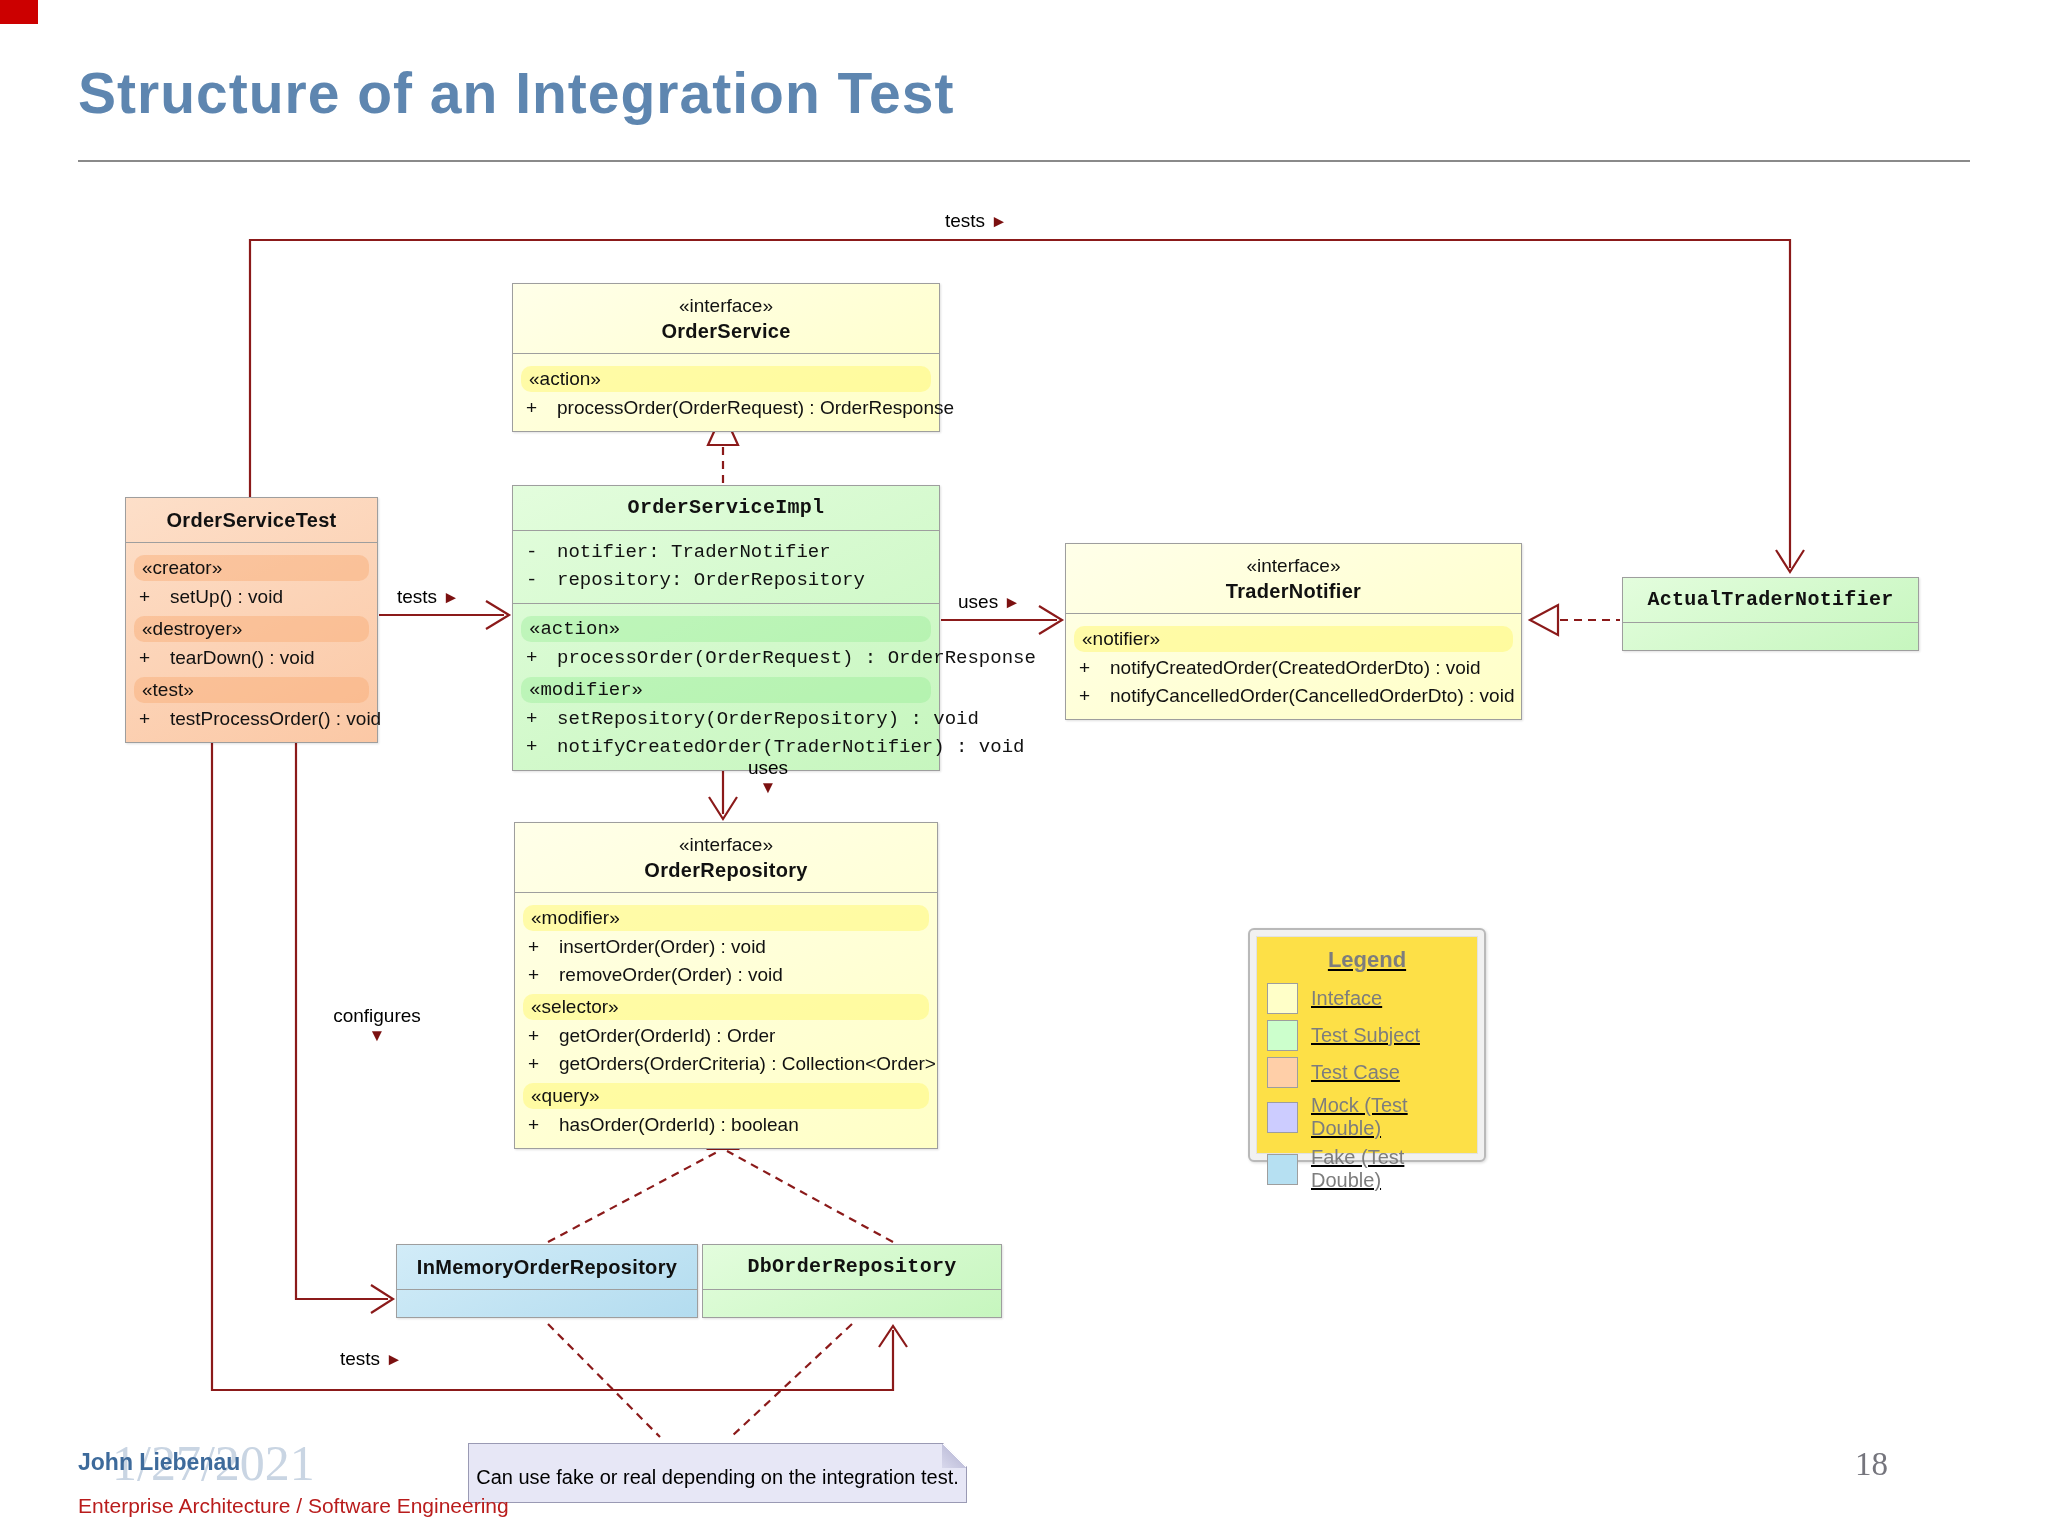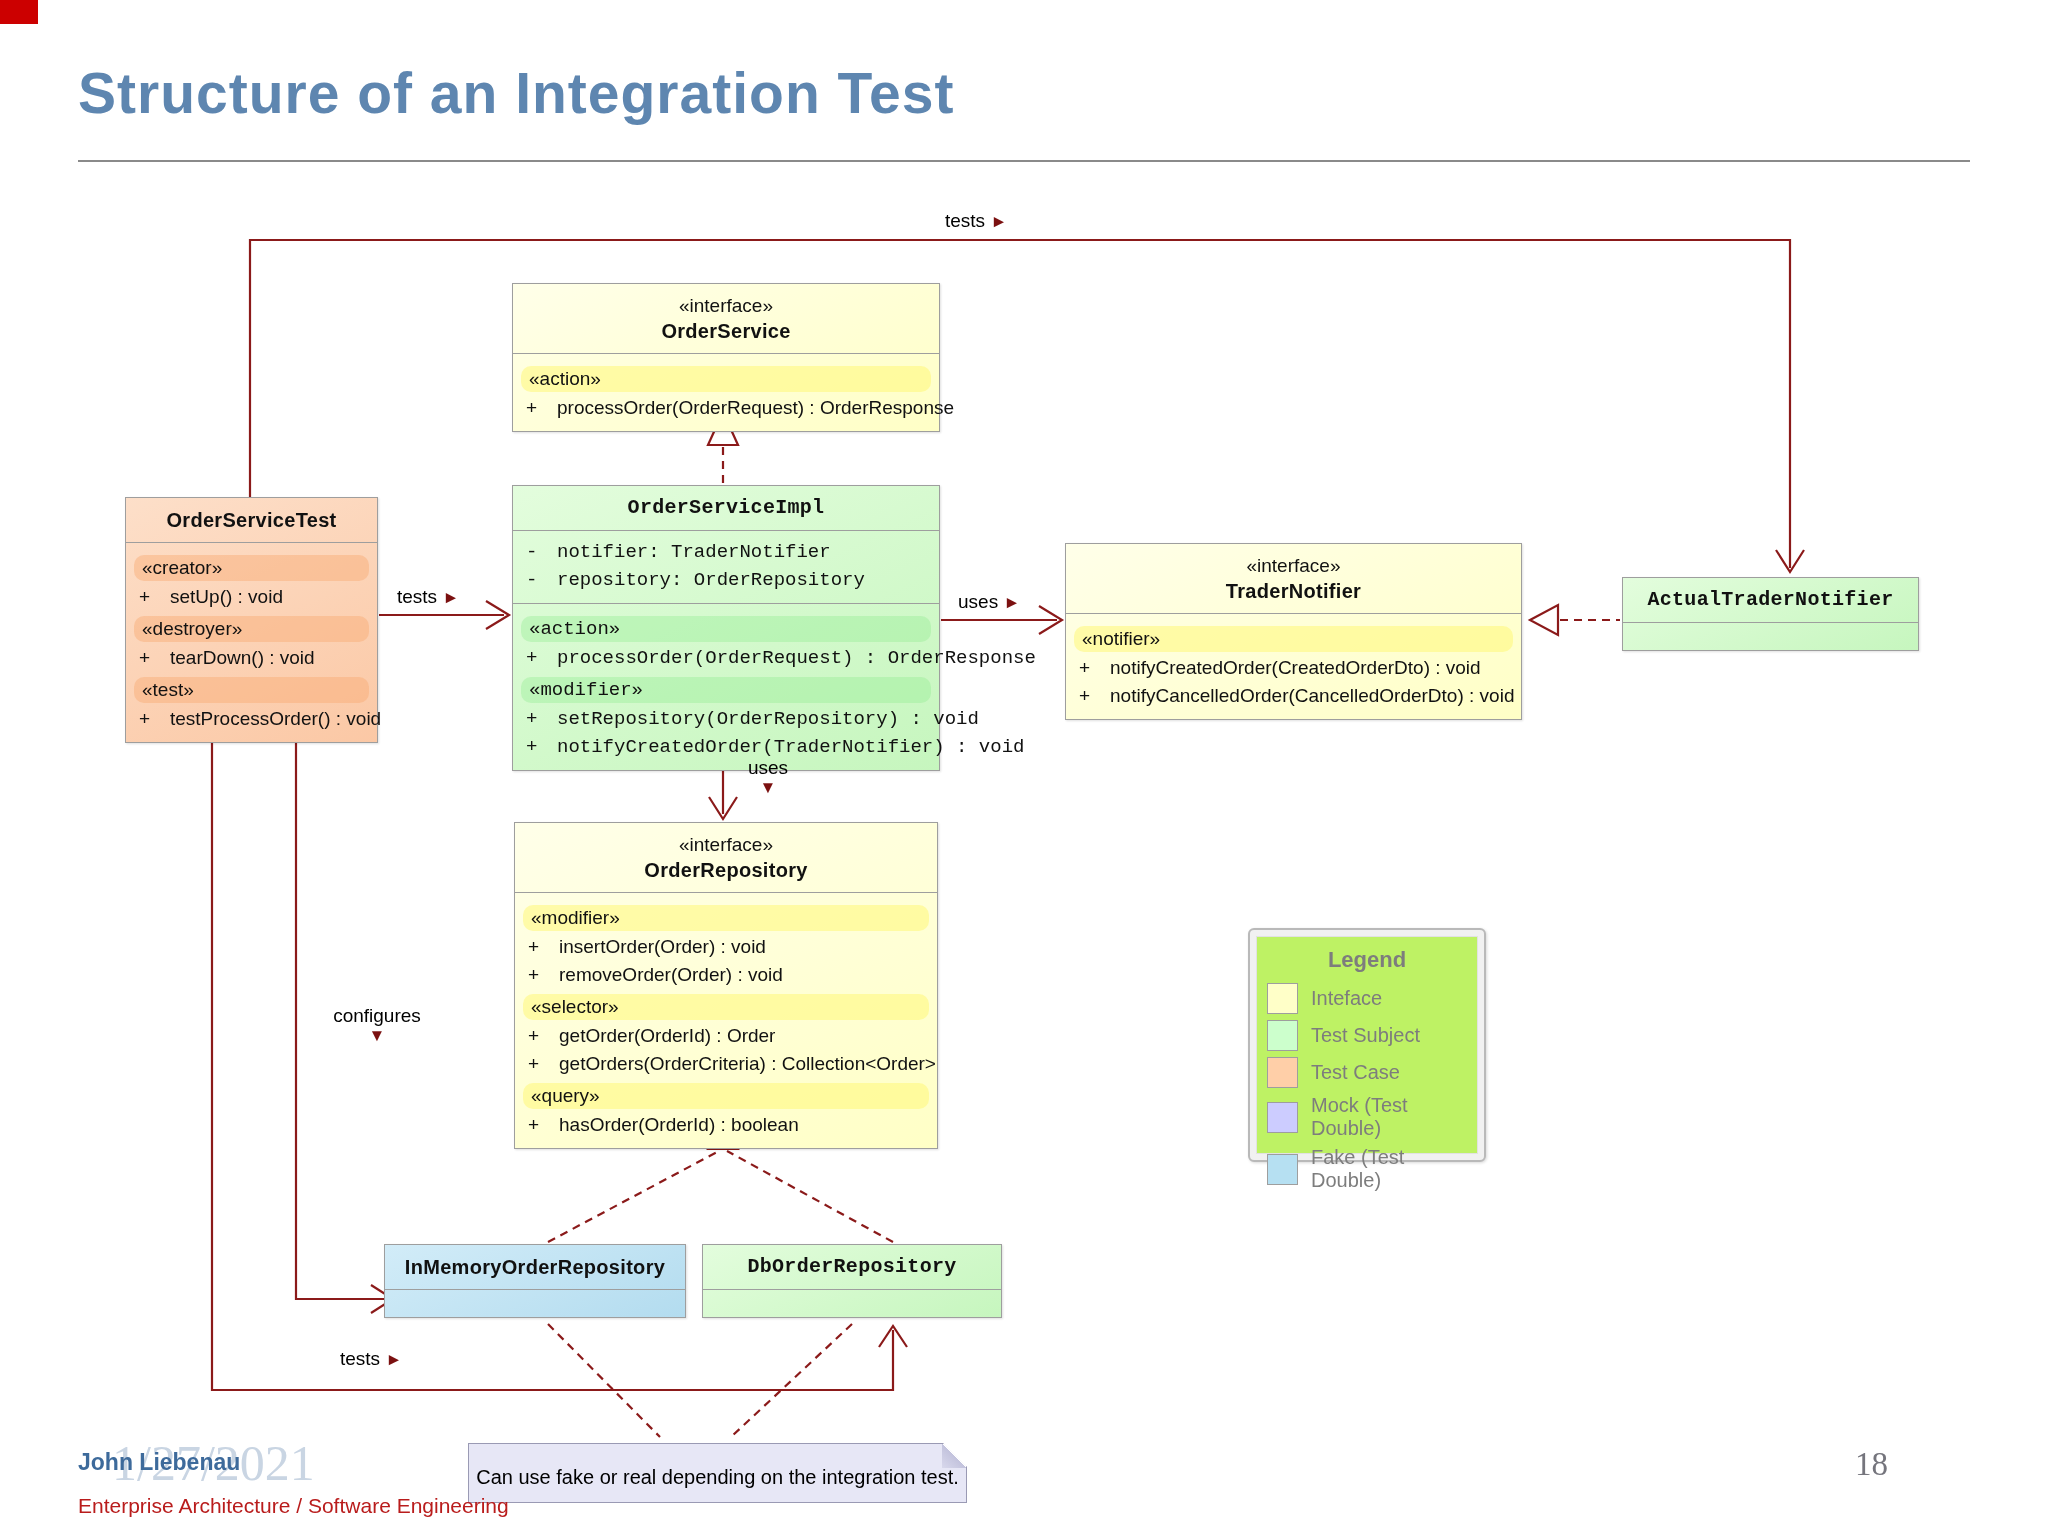--- a/index.html
+++ b/index.html
@@ -52,21 +52,21 @@
   .wire-label .tri{color:#7B1010;font-size:17px;}
   .wire-label.vert{text-align:center;}
   .wire-label.vert .tri{display:block;line-height:14px;margin-top:2px;}
 
   
   .legend{
     position:absolute;left:1248px;top:928px;width:238px;height:234px;z-index:2;
     background:#F1F1F1;border:2px solid #B9B9B9;border-radius:6px;
     box-shadow:1px 1px 3px rgba(0,0,0,.15);padding:6px;box-sizing:border-box;
   }
-  .legend-inner{background:#bef264;border:1px solid #E2E2E2;height:100%;box-sizing:border-box;padding:8px 10px;}
+  .legend-inner{background:#fde047;border:1px solid #E2E2E2;height:100%;box-sizing:border-box;padding:8px 10px;text-decoration:underline;}
   .legend-title{text-align:center;font-weight:bold;font-size:22px;color:#7d7d7d;margin:2px 0 10px;}
   .legend-item{display:flex;align-items:center;margin:6px 0;}
   .legend-swatch{width:29px;height:29px;border:1px solid #9e9e9e;flex:none;margin-right:13px;}
   .legend-label{font-size:20px;color:#7d7d7d;}
   .sw-interface{background:#FFFFC8;}
   .sw-subject{background:#CCFFCC;}
   .sw-testcase{background:#FFCFA8;}
   .sw-mock{background:#CCCCFF;}
   .sw-fake{background:#B6E0F2;}
 
@@ -244,21 +244,21 @@
         <span class="sign">+</span>
         <span class="mtext">getOrders(OrderCriteria) : Collection&lt;Order&gt;</span>
       </div>
       <div class="uml-row stereotype">«query»</div>
       <div class="uml-row member">
         <span class="sign">+</span>
         <span class="mtext">hasOrder(OrderId) : boolean</span>
       </div>
     </div>
   </div>
-<div class="uml-box fill-fake" style="left:384px;top:1244px;width:300px;">
+<div class="uml-box fill-fake" style="left:396px;top:1244px;width:300px;">
     <div class="uml-head">
       <div class="uml-title">InMemoryOrderRepository</div>
     </div>
     <div class="uml-comp empty"></div>
   </div>
 <div class="uml-box fill-subject" style="left:702px;top:1244px;width:298px;">
     <div class="uml-head">
       <div class="uml-title">DbOrderRepository</div>
     </div>
     <div class="uml-comp empty"></div>

